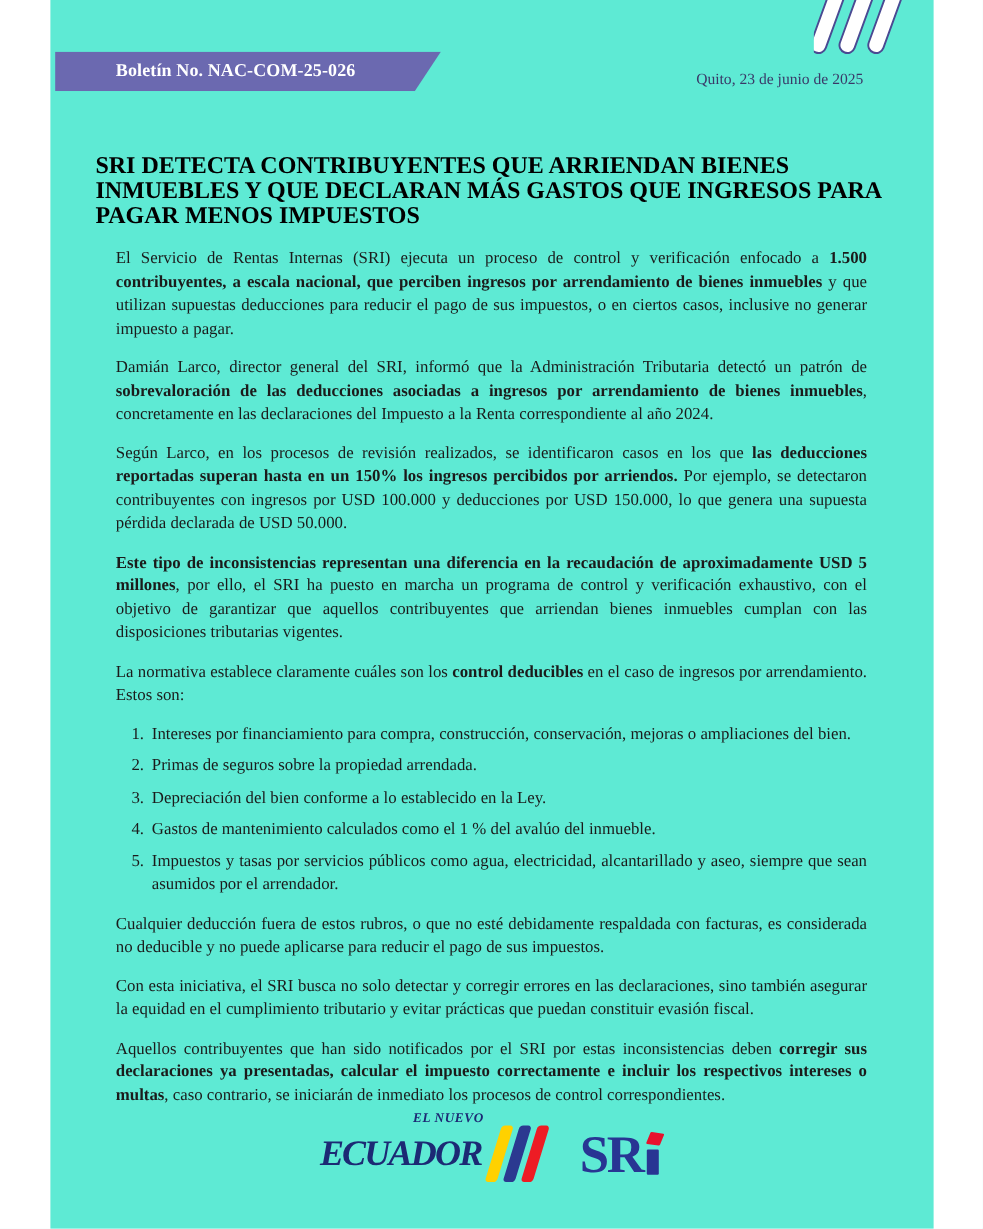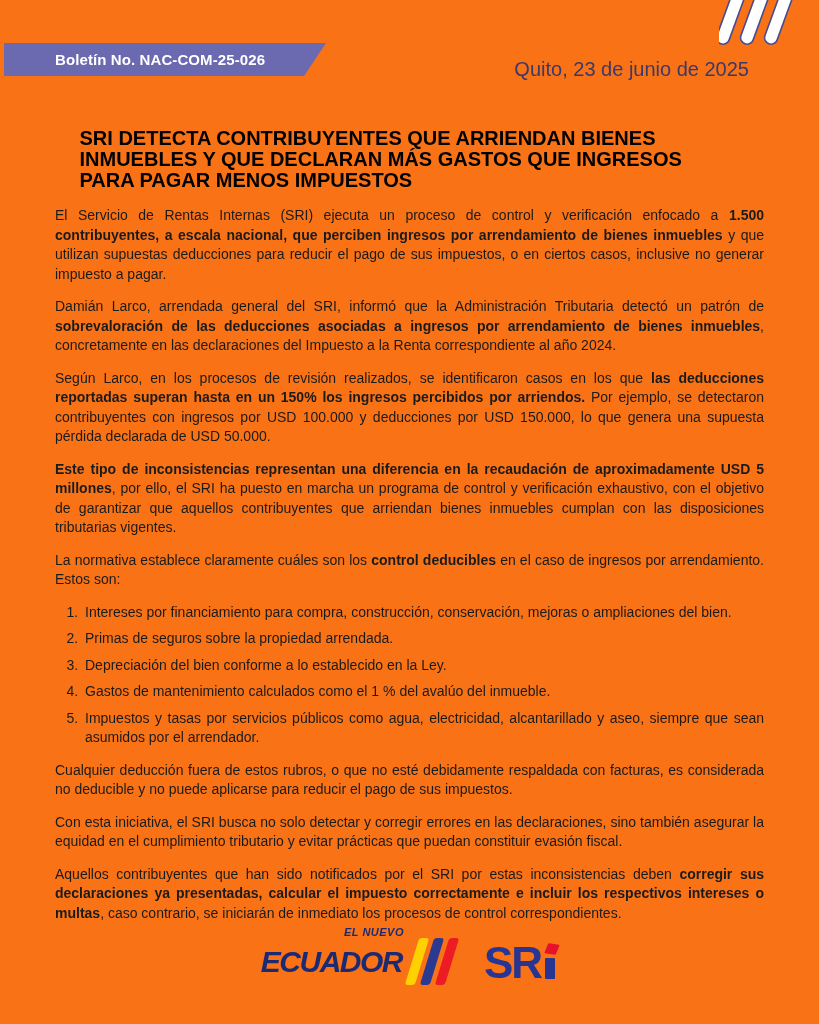--- a/index.html
+++ b/index.html
@@ -1,24 +1,24 @@
 <!DOCTYPE html>
 <html><head>
 <meta charset="utf-8">
 <style>
   * { box-sizing: border-box; }
   html, body { margin: 0; padding: 0; background: #ffffff; }
   .page {
     position: relative;
-    width: 819px;
+    width: 736px;
     height: 1024px;
     margin: 0 auto;
-    background: #f97316;
+    background: #5eead4;
     overflow: hidden;
-    font-family: Liberation Sans, sans-serif;
+    font-family: Liberation Serif, serif;
     color: #1b1b1b;
   }
 
   
   .slashes-wrap {
     position: absolute;
     top: 0;
     right: 8px;
     width: 92px;
     height: 54px;
@@ -41,22 +41,22 @@
   .banner-text {
     color: #ffffff;
     font-weight: bold;
     font-size: 15px;
     letter-spacing: 0.1px;
   }
 
   .date {
     position: absolute;
     top: 58px;
-    right: 70px;
-    font-size: 20px;
+    right: 58px;
+    font-size: 13px;
     color: #3a3968;
   }
 
   .title {
     margin: 128px auto 0;
     width: 660px;
     text-align: left;
     font-size: 20px;
     font-weight: bold;
     line-height: 21px;
@@ -189,21 +189,21 @@
   <div class="banner">
     <span class="banner-text">Boletín No. NAC-COM-25-026</span>
   </div>
 
   <div class="date">Quito, 23 de junio de 2025</div>
 
   <h1 class="title">SRI DETECTA CONTRIBUYENTES QUE ARRIENDAN BIENES INMUEBLES Y QUE DECLARAN MÁS GASTOS QUE INGRESOS PARA PAGAR MENOS IMPUESTOS</h1>
 
   <main class="content">
       <p class="para"><span>El Servicio de Rentas Internas (SRI) ejecuta un proceso de control y verificación enfocado a </span><span class="b">1.500 contribuyentes, a escala nacional, que perciben ingresos por arrendamiento de bienes inmuebles</span><span> y que utilizan supuestas deducciones para reducir el pago de sus impuestos, o en ciertos casos, inclusive no generar impuesto a pagar.</span></p>
-      <p class="para"><span>Damián Larco, arrendada general del SRI, informó que la Administración Tributaria detectó un patrón de </span><span class="b">sobrevaloración de las deducciones asociadas a ingresos por arrendamiento de bienes inmuebles</span><span>, concretamente en las declaraciones del Impuesto a la Renta correspondiente al año 2024.</span></p>
+      <p class="para"><span>Damián Larco, director general del SRI, informó que la Administración Tributaria detectó un patrón de </span><span class="b">sobrevaloración de las deducciones asociadas a ingresos por arrendamiento de bienes inmuebles</span><span>, concretamente en las declaraciones del Impuesto a la Renta correspondiente al año 2024.</span></p>
       <p class="para"><span>Según Larco, en los procesos de revisión realizados, se identificaron casos en los que </span><span class="b">las deducciones reportadas superan hasta en un 150% los ingresos percibidos por arriendos.</span><span> Por ejemplo, se detectaron contribuyentes con ingresos por USD 100.000 y deducciones por USD 150.000, lo que genera una supuesta pérdida declarada de USD 50.000.</span></p>
       <p class="para"><span class="b">Este tipo de inconsistencias representan una diferencia en la recaudación de aproximadamente USD 5 millones</span><span>, por ello, el SRI ha puesto en marcha un programa de control y verificación exhaustivo, con el objetivo de garantizar que aquellos contribuyentes que arriendan bienes inmuebles cumplan con las disposiciones tributarias vigentes.</span></p>
       <p class="para"><span>La normativa establece claramente cuáles son los </span><span class="b">control deducibles</span><span> en el caso de ingresos por arrendamiento. Estos son:</span></p>
       <ol class="num-list">
         <li>Intereses por financiamiento para compra, construcción, conservación, mejoras o ampliaciones del bien.</li>
         <li>Primas de seguros sobre la propiedad arrendada.</li>
         <li>Depreciación del bien conforme a lo establecido en la Ley.</li>
         <li>Gastos de mantenimiento calculados como el 1 % del avalúo del inmueble.</li>
         <li>Impuestos y tasas por servicios públicos como agua, electricidad, alcantarillado y aseo, siempre que sean asumidos por el arrendador.</li>
       </ol>

